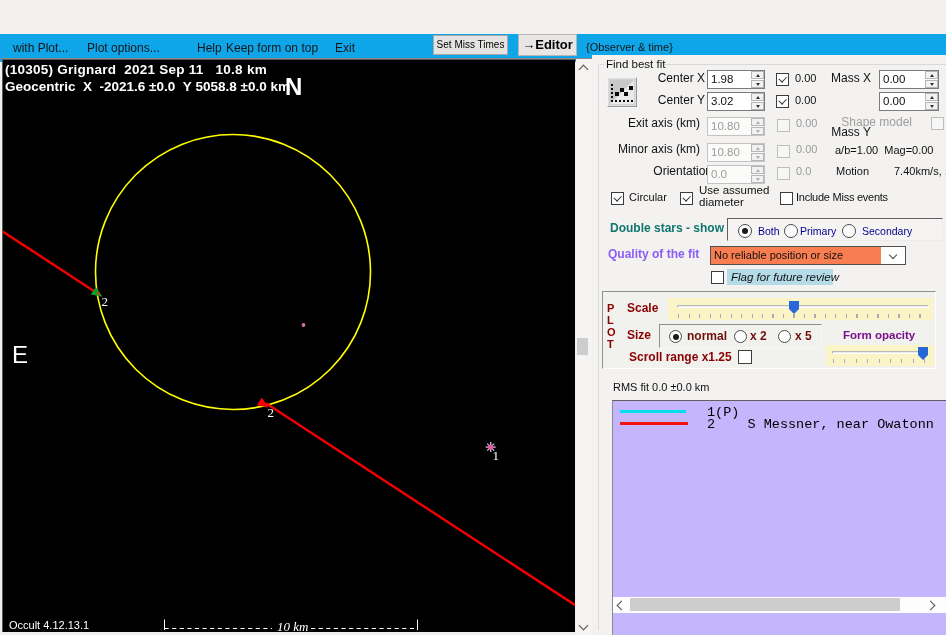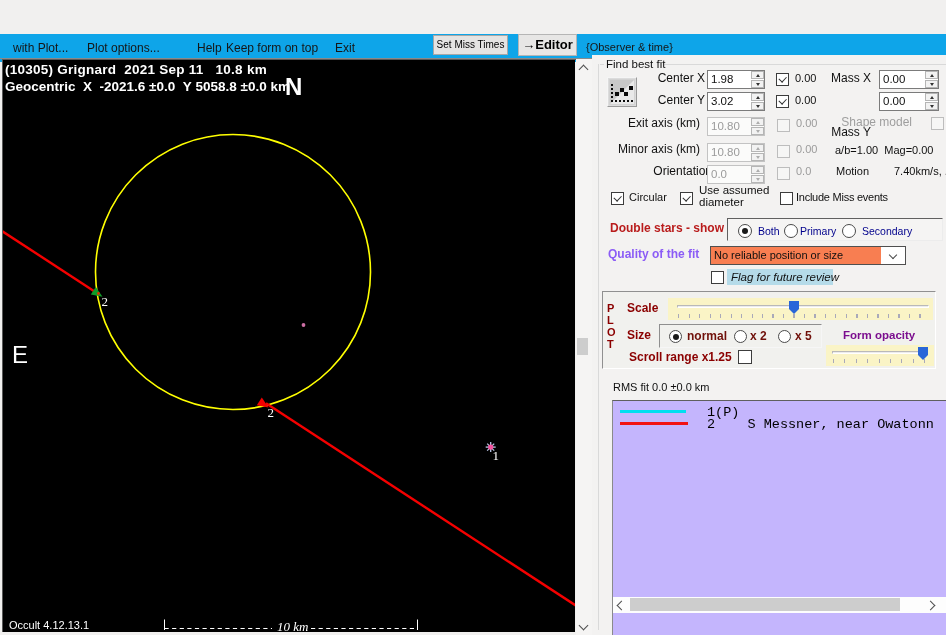--- a/index.html
+++ b/index.html
@@ -246,21 +246,21 @@
   <div class="lbl" style="left:244px;top:110px;">Motion</div>
   <div class="lbl" style="left:302px;top:110px;">7.40km/s, .</div>
 
   <div class="cb ck" style="left:19px;top:137px;"></div>
   <div class="lbl" style="left:37px;top:136px;">Circular</div>
   <div class="cb ck" style="left:88px;top:137px;"></div>
   <div class="lbl" style="left:107px;top:129px;font-size:11.5px;line-height:12px;">Use assumed<br>diameter</div>
   <div class="cb" style="left:188px;top:137px;"></div>
   <div class="lbl" style="left:204px;top:136px;letter-spacing:-0.25px;">Include Miss events</div>
 
-  <div class="lbl" style="left:18px;top:167px;font-size:12px;font-weight:bold;color:#b91c1c;">Double stars - show</div>
+  <div class="lbl" style="left:18px;top:167px;font-size:12px;font-weight:bold;color:#0f766e;">Double stars - show</div>
   <div class="ab" style="left:135px;top:163px;width:216px;height:23px;border:1px solid #ececec;border-top-color:#606060;border-left-color:#606060;box-sizing:border-box;background:#f5f4f3;"></div>
   <div class="rb on" style="left:146px;top:169px;width:14px;height:14px;"></div>
   <div class="lbl" style="left:166px;top:170px;font-size:10.5px;color:#00008c;">Both</div>
   <div class="rb" style="left:192px;top:169px;width:14px;height:14px;"></div>
   <div class="lbl" style="left:208px;top:170px;font-size:10.5px;color:#00008c;">Primary</div>
   <div class="rb" style="left:250px;top:169px;width:14px;height:14px;"></div>
   <div class="lbl" style="left:270px;top:170px;font-size:10.5px;color:#00008c;">Secondary</div>
 
   <div class="lbl" style="left:16px;top:193px;font-size:12px;font-weight:bold;color:#8b5cf6;">Quality of the fit</div>
   <div class="ab" style="left:118px;top:191px;width:196px;height:19px;background:#fff;border:1px solid #4f4f4f;box-sizing:border-box;"></div>

